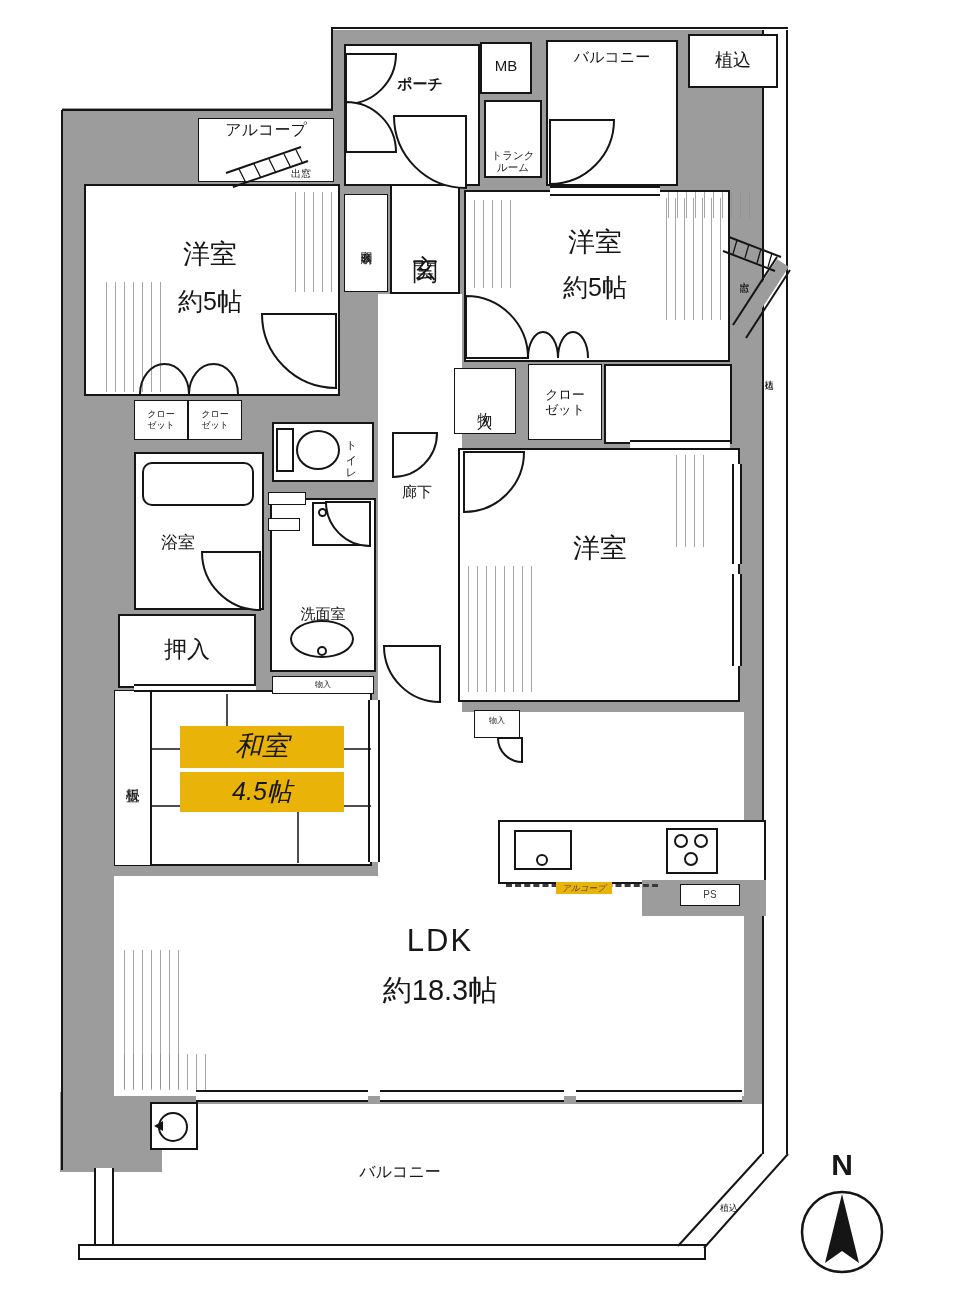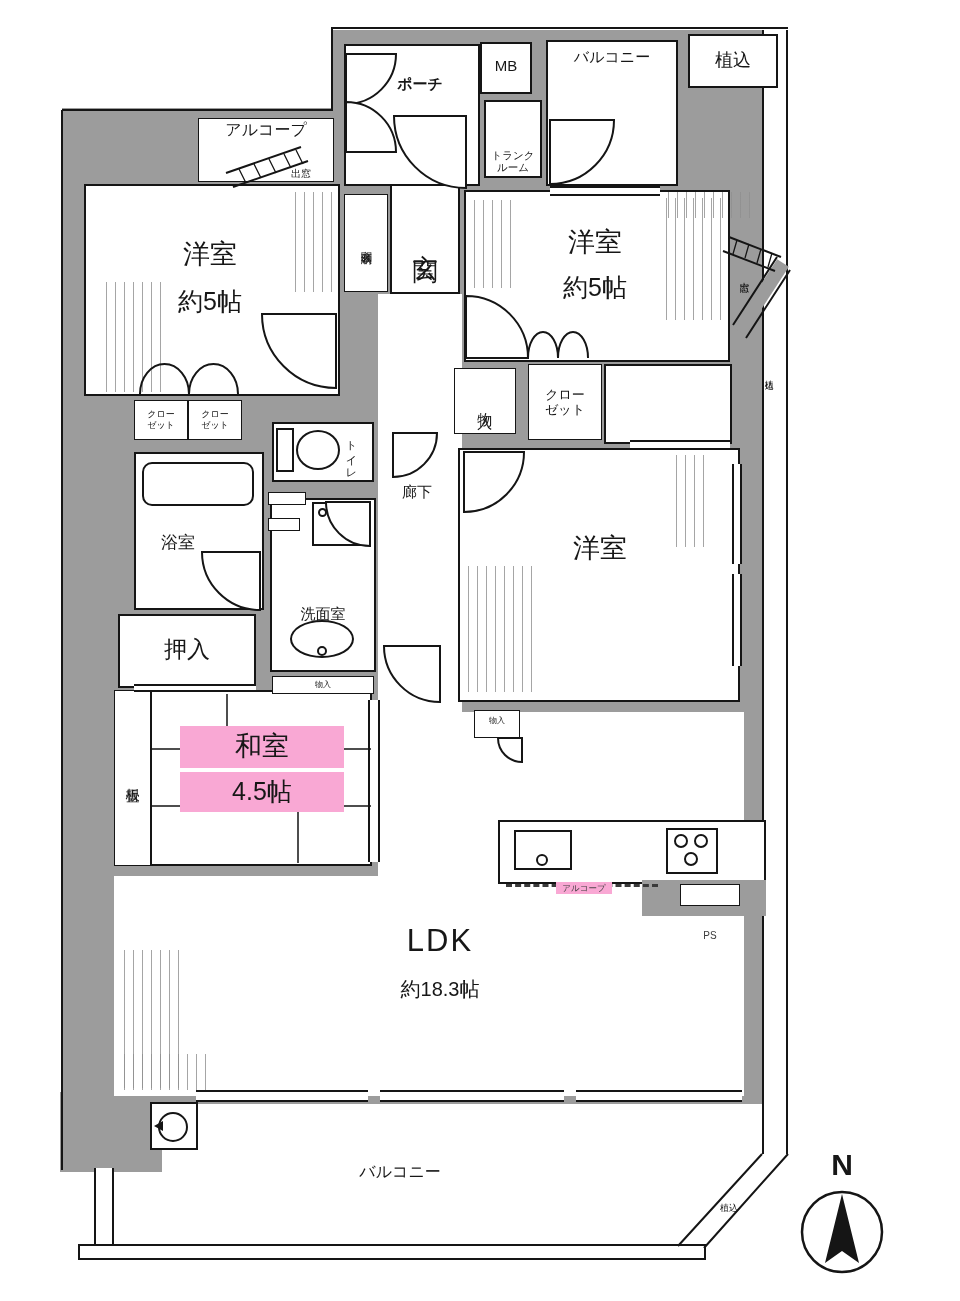--- a/index.html
+++ b/index.html
@@ -13,21 +13,21 @@
        text-align:center;line-height:1.18;color:#171717;}
   .wrap{word-break:break-all;}
   .vert{writing-mode:vertical-rl;text-orientation:upright;letter-spacing:1px;}
   .win-h{position:absolute;background:#fff;border-top:2px solid #151515;border-bottom:2px solid #151515;box-sizing:border-box;}
   .win-v{position:absolute;background:#fff;border-left:2px solid #151515;border-right:2px solid #151515;box-sizing:border-box;}
   .hatch-v{position:absolute;background:repeating-linear-gradient(90deg,#8f8f8f 0 1px,transparent 1px 9px);opacity:.8;}
   .fix{position:absolute;background:#fff;border:2px solid #151515;box-sizing:border-box;}
   .circ{border-radius:50%;}
   .overlay{position:absolute;left:0;top:0;pointer-events:none;}
   .dash{position:absolute;border-top:3px dashed #3a3a3a;}
-  .whitebg{background:#f9a8d4;}
+  .whitebg{background:#eab308;font-style:italic;}
 </style>
 </head>
 <body>
 
 <div class="scene">
 
   <div class="wall" style="left:332px;top:30px;width:448px;height:162px;"></div>
   <div class="wall" style="left:62px;top:108px;width:700px;height:996px;"></div>
   <div class="wall" style="left:60px;top:1092px;width:102px;height:80px;"></div>
   <div class="wall" style="left:666px;top:94px;width:88px;height:96px;"></div>
@@ -181,22 +181,22 @@
   <div class="lbl" style="left:128px;top:626px;width:118px;height:48px;font-size:23px;font-weight:500;">押入</div>
   <div class="lbl vert" style="left:118px;top:742px;width:30px;height:72px;font-size:14px;">板畳</div>
   <div class="lbl whitebg" style="left:180px;top:726px;width:164px;height:42px;font-size:27px;font-weight:500;">和室</div>
   <div class="lbl whitebg" style="left:180px;top:772px;width:164px;height:40px;font-size:25px;font-weight:500;">4.5帖</div>
   <div class="lbl" style="left:300px;top:678px;width:46px;height:13px;font-size:8px;">物入</div>
 
   <div class="lbl" style="left:500px;top:528px;width:200px;height:42px;font-size:27px;font-weight:500;">洋室</div>
   <div class="lbl" style="left:476px;top:714px;width:42px;height:13px;font-size:8px;">物入</div>
 
   <div class="lbl whitebg" style="left:556px;top:882px;width:56px;height:12px;font-size:8.5px;color:#3a3a3a;">アルコープ</div>
-  <div class="lbl" style="left:680px;top:886px;width:60px;height:18px;font-size:10px;color:#3a3a3a;margin-top:41px;">PS</div>
+  <div class="lbl" style="left:680px;top:886px;width:60px;height:18px;font-size:10px;color:#3a3a3a;">PS</div>
 
   <div class="lbl" style="left:318px;top:918px;width:244px;height:46px;font-size:31px;font-weight:500;letter-spacing:2px;">LDK</div>
-  <div class="lbl" style="left:318px;top:968px;width:244px;height:44px;font-size:20px;font-weight:500;">約18.3帖</div>
+  <div class="lbl" style="left:318px;top:968px;width:244px;height:44px;font-size:29px;font-weight:500;">約18.3帖</div>
 
   <div class="lbl" style="left:334px;top:1158px;width:132px;height:28px;font-size:16px;">バルコニー</div>
   <div class="lbl" style="left:708px;top:1200px;width:42px;height:16px;font-size:9px;">植込</div>
   <div class="lbl" style="left:824px;top:1146px;width:36px;height:38px;font-size:30px;font-weight:600;">N</div>
 
 </div>
 
 </body></html>

